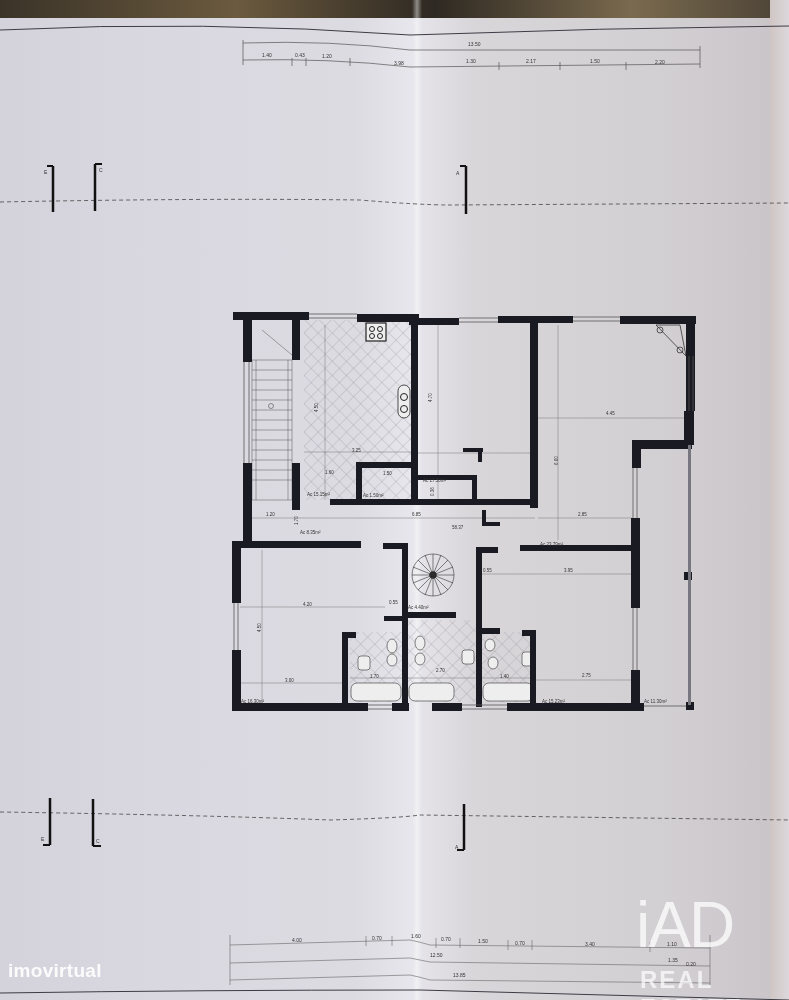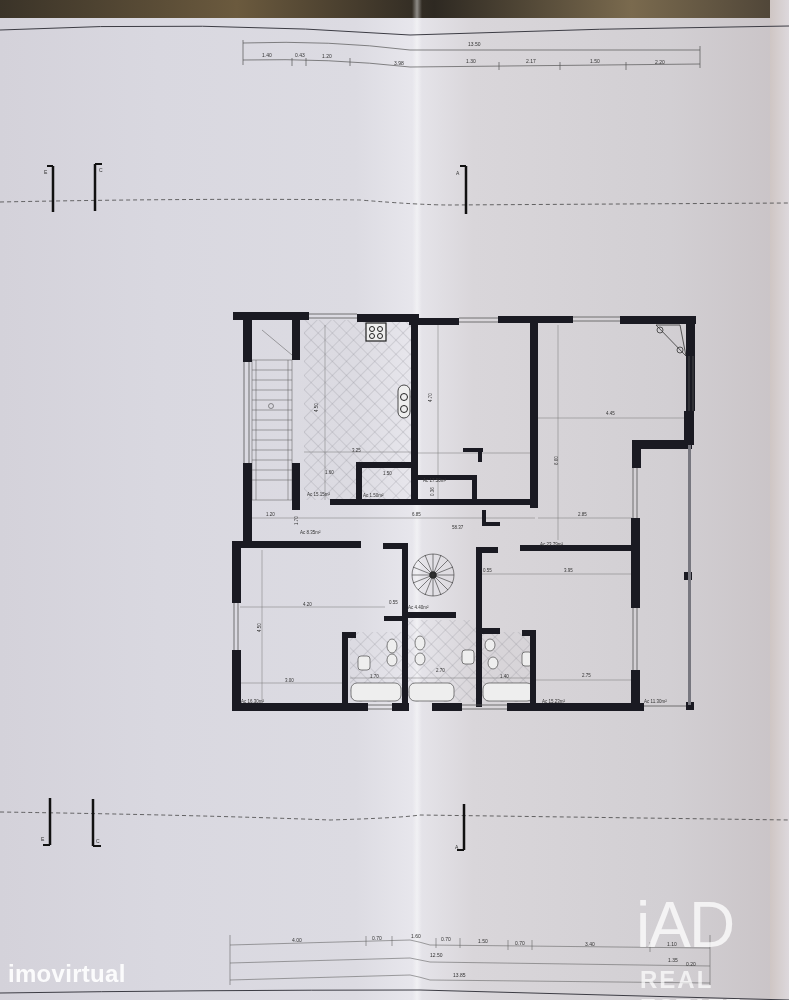--- a/index.html
+++ b/index.html
@@ -7,21 +7,21 @@
     font-family:"Liberation Sans",sans-serif;
     background:linear-gradient(90deg,#d4d2da 0%,#d9d8e0 20%,#dcdbe2 45%,#e7e6ec 52%,#d9d6da 60%,#d2cfd3 85%,#c9c3c6 100%);}
   .topstrip{position:absolute;left:0;top:0;width:789px;height:18px;
     background:linear-gradient(90deg,#3a3328,#6b5a3e 30%,#2e2922 55%,#7a6a4e 80%,#4b4236);}
   .fold{position:absolute;left:412px;top:0;width:10px;height:1000px;
     background:linear-gradient(90deg,rgba(255,255,255,0.0),rgba(255,255,255,0.45),rgba(255,255,255,0));}
   .rightedge{position:absolute;left:770px;top:0;width:19px;height:1000px;background:linear-gradient(90deg,#cfc6c4,#ddd8dc);}
   svg{position:absolute;left:0;top:0;}
   .dim{font-size:5px;fill:#333;}
   .lbl{font-size:4.5px;fill:#333;}
-  .wm1{position:absolute;left:8px;top:960px;color:#ffffff;font-size:24px;font-weight:bold;letter-spacing:0.3px;opacity:0.92;}
+  .wm1{position:absolute;left:8px;top:960px;color:#ffffff;font-size:19px;font-weight:bold;letter-spacing:0.3px;opacity:0.92;}
   .wm2{position:absolute;left:636px;top:888px;color:rgba(255,255,255,0.75);font-size:64px;font-weight:normal;letter-spacing:-2px;}
   .wm3{position:absolute;left:640px;top:966px;color:rgba(255,255,255,0.7);font-size:24px;font-weight:bold;letter-spacing:2px;}
 </style>
 </head>
 <body>
 
 <div class="topstrip"></div>
 <div class="fold"></div>
 <div class="rightedge"></div>
 

